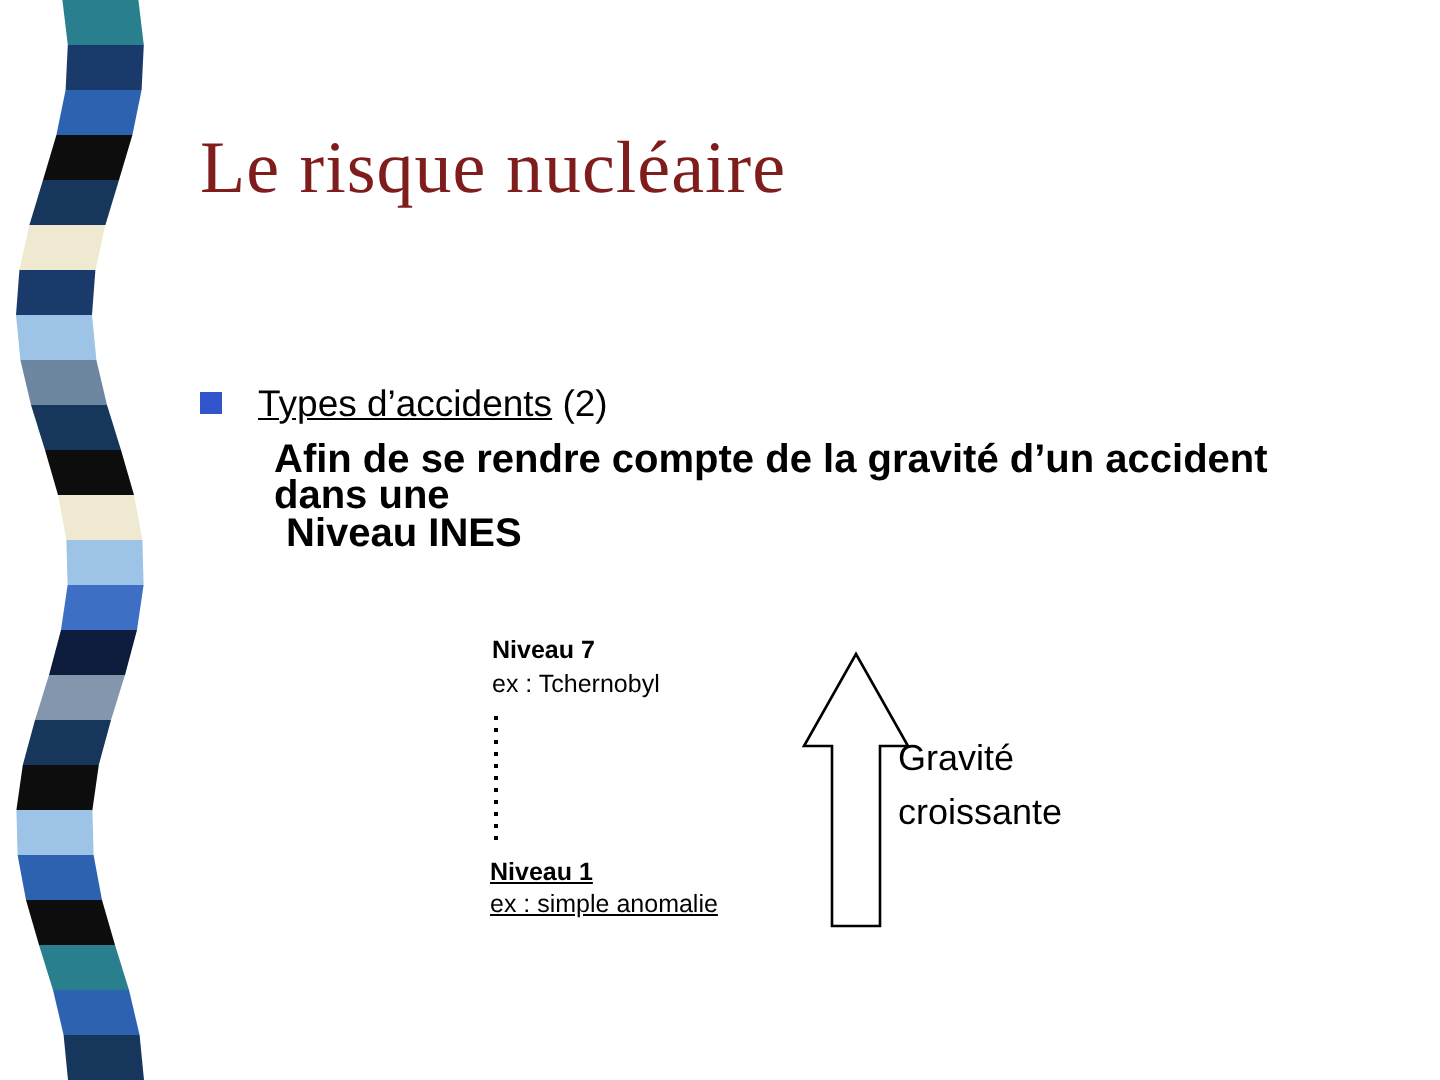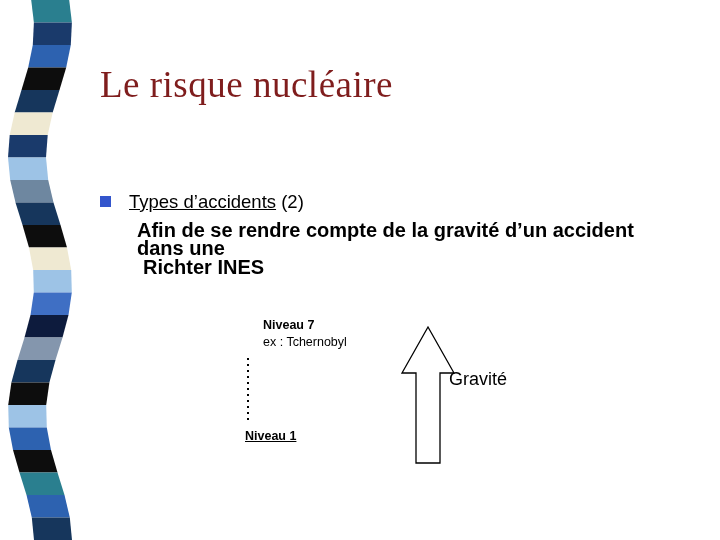--- a/index.html
+++ b/index.html
@@ -15,21 +15,21 @@
   }
   .bullet-row { position:absolute; left:100px; top:190px; display:flex; }
   .bullet-square { width:11px; height:11px; background:#3355cc; margin-top:6px; flex:0 0 auto; }
   .bullet-label { margin-left:18px; font-size:18.5px; line-height:23px; }
   .bullet-label .underl { text-decoration:underline; }
   .paragraph {
     position:absolute; left:137px; top:222px; width:505px;
     font-size:20px; line-height:17.5px;font-weight:bold;
   }
   .echelle-line { margin-left:6px; margin-top:2px; }
-  .scale-top { position:absolute; left:263px; top:317px; font-size:12.5px; line-height:17px; }
+  .scale-top { position:absolute; left:246px; top:317px; font-size:12.5px; line-height:17px; }
   .scale-bottom { position:absolute; left:245px; top:428px; font-size:12.5px; line-height:16px;text-decoration:underline; }
   .lvl { font-weight:bold; }
   .dotted-line {
     position:absolute; left:247px; top:358px; height:66px; width:2px;
     background:repeating-linear-gradient(to bottom, #000 0 2px, transparent 2px 6px);
   }
   .arrow-wrap { position:absolute; left:400px; top:325px; }
   .gravite {
     position:absolute; left:449px; top:366px;
     font-size:18px; line-height:27px;
@@ -69,37 +69,39 @@
 
   <div class="title">Le risque nucléaire</div>
 
   <div class="bullet-row">
     <div class="bullet-square"></div>
     <div class="bullet-label"><span class="underl">Types d’accidents</span><span> (2)</span></div>
   </div>
 
   <div class="paragraph">
     <div>Afin de se rendre compte de la gravité d’un accident dans une</div>
-    <div class="echelle-line">Richter INES</div>
+    <div class="echelle-line">Niveau INES</div>
   </div>
 
   <div class="scale-top">
     <div class="lvl">Niveau 7</div>
     <div>ex : Tchernobyl</div>
   </div>
 
   <div class="dotted-line"></div>
 
   <div class="scale-bottom">
     <div class="lvl">Niveau 1</div>
+    <div>ex : simple anomalie</div>
   </div>
 
   <div class="arrow-wrap">
     <svg width="56" height="140">
       <polygon points="28,2 54,48 40,48 40,138 16,138 16,48 2,48" fill="#ffffff" stroke="#000000" stroke-width="1.3"></polygon>
     </svg>
   </div>
 
   <div class="gravite">
     <div>Gravité</div>
+    <div>croissante</div>
   </div>
 
 </div>
 
 </body></html>

